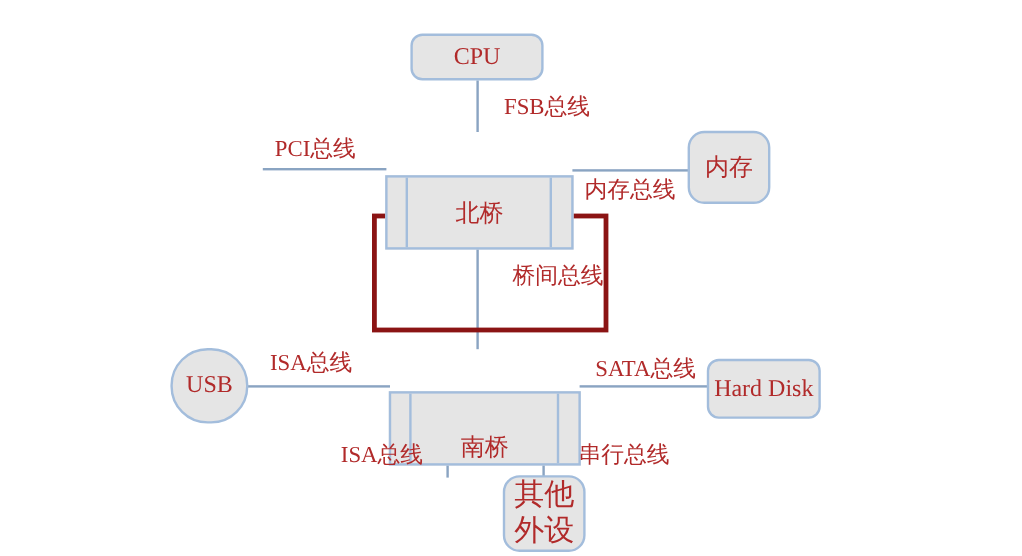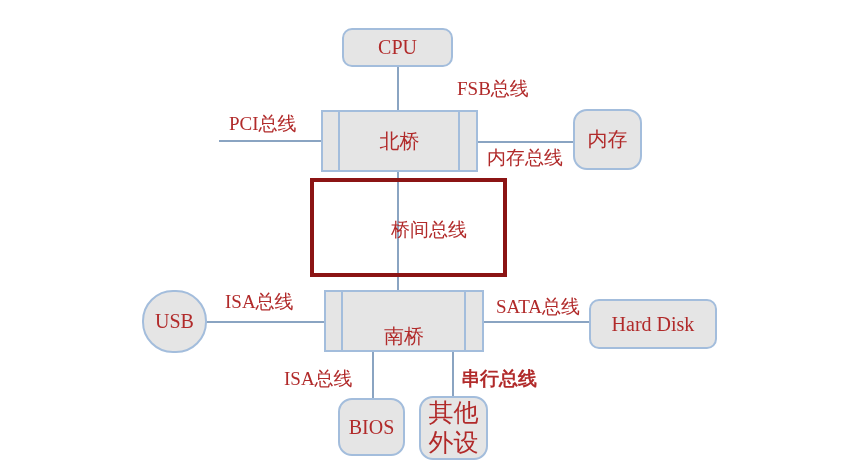--- a/index.html
+++ b/index.html
@@ -23,21 +23,21 @@
     background:#e5e5e5;
     display:flex;align-items:center;justify-content:center;
     color:var(--text);
     font-size:20px;
     box-sizing:border-box;
     text-align:center;
   }
   .round{border-radius:14px;}
   .round-sm{border-radius:10px;}
   .round-lg{border-radius:31px;}
-  .bridge{border-radius:0;}
+  .bridge{border-radius:0;margin-top:36px;}
   .flange{
     position:absolute;top:0;bottom:0;width:0;
     border-left:2px solid var(--box-border);
   }
   .flange.left{left:15px;}
   .flange.right{right:16px;}
   .line{position:absolute;background:var(--line);}
   .line.h{height:2px;}
   .line.v{width:2px;}
   .bus-label{
@@ -89,37 +89,34 @@
   <div class="node round-lg" style="left:142px;top:290px;width:65px;height:63px;">
     <span>USB</span>
   </div>
 
   <div class="node bridge" style="left:324px;top:290px;width:160px;height:62px;align-items:flex-end;">
     <span class="flange left"></span>
     <span>南桥</span>
     <span class="flange right"></span>
   </div>
 
-  <div class="node round-sm" style="left:589px;top:299px;width:128px;height:50px;">
+  <div class="node round-sm" style="left:589px;top:299px;width:95px;height:50px;">
     <span>Hard Disk</span>
   </div>
 
-  <div class="node round" style="left:338px;top:398px;width:67px;height:58px;">
-    <span>BIOS</span>
-  </div>
 
   <div class="node round two-line" style="left:419px;top:396px;width:69px;height:64px;font-size:25px;">
     <span>
       <span>其他</span><br>
       <span>外设</span>
     </span>
   </div>
 
-  <div class="bus-label" style="left:420px;top:76px;margin-left:37px;">FSB总线</div>
+  <div class="bus-label" style="left:420px;top:76px;">FSB总线</div>
   <div class="bus-label" style="left:229px;top:111px;">PCI总线</div>
   <div class="bus-label" style="left:487px;top:145px;">内存总线</div>
-  <div class="bus-label" style="left:391px;top:217px;text-align:right;">桥间总线</div>
+  <div class="bus-label" style="left:427px;top:217px;text-align:right;">桥间总线</div>
   <div class="bus-label" style="left:225px;top:289px;">ISA总线</div>
   <div class="bus-label" style="left:496px;top:294px;">SATA总线</div>
   <div class="bus-label" style="left:284px;top:366px;">ISA总线</div>
-  <div class="bus-label" style="left:461px;top:366px;font-weight:bold;">串行总线</div>
+  <div class="bus-label" style="left:482px;top:366px;">串行总线</div>
 
 </div>
 
 </body></html>

